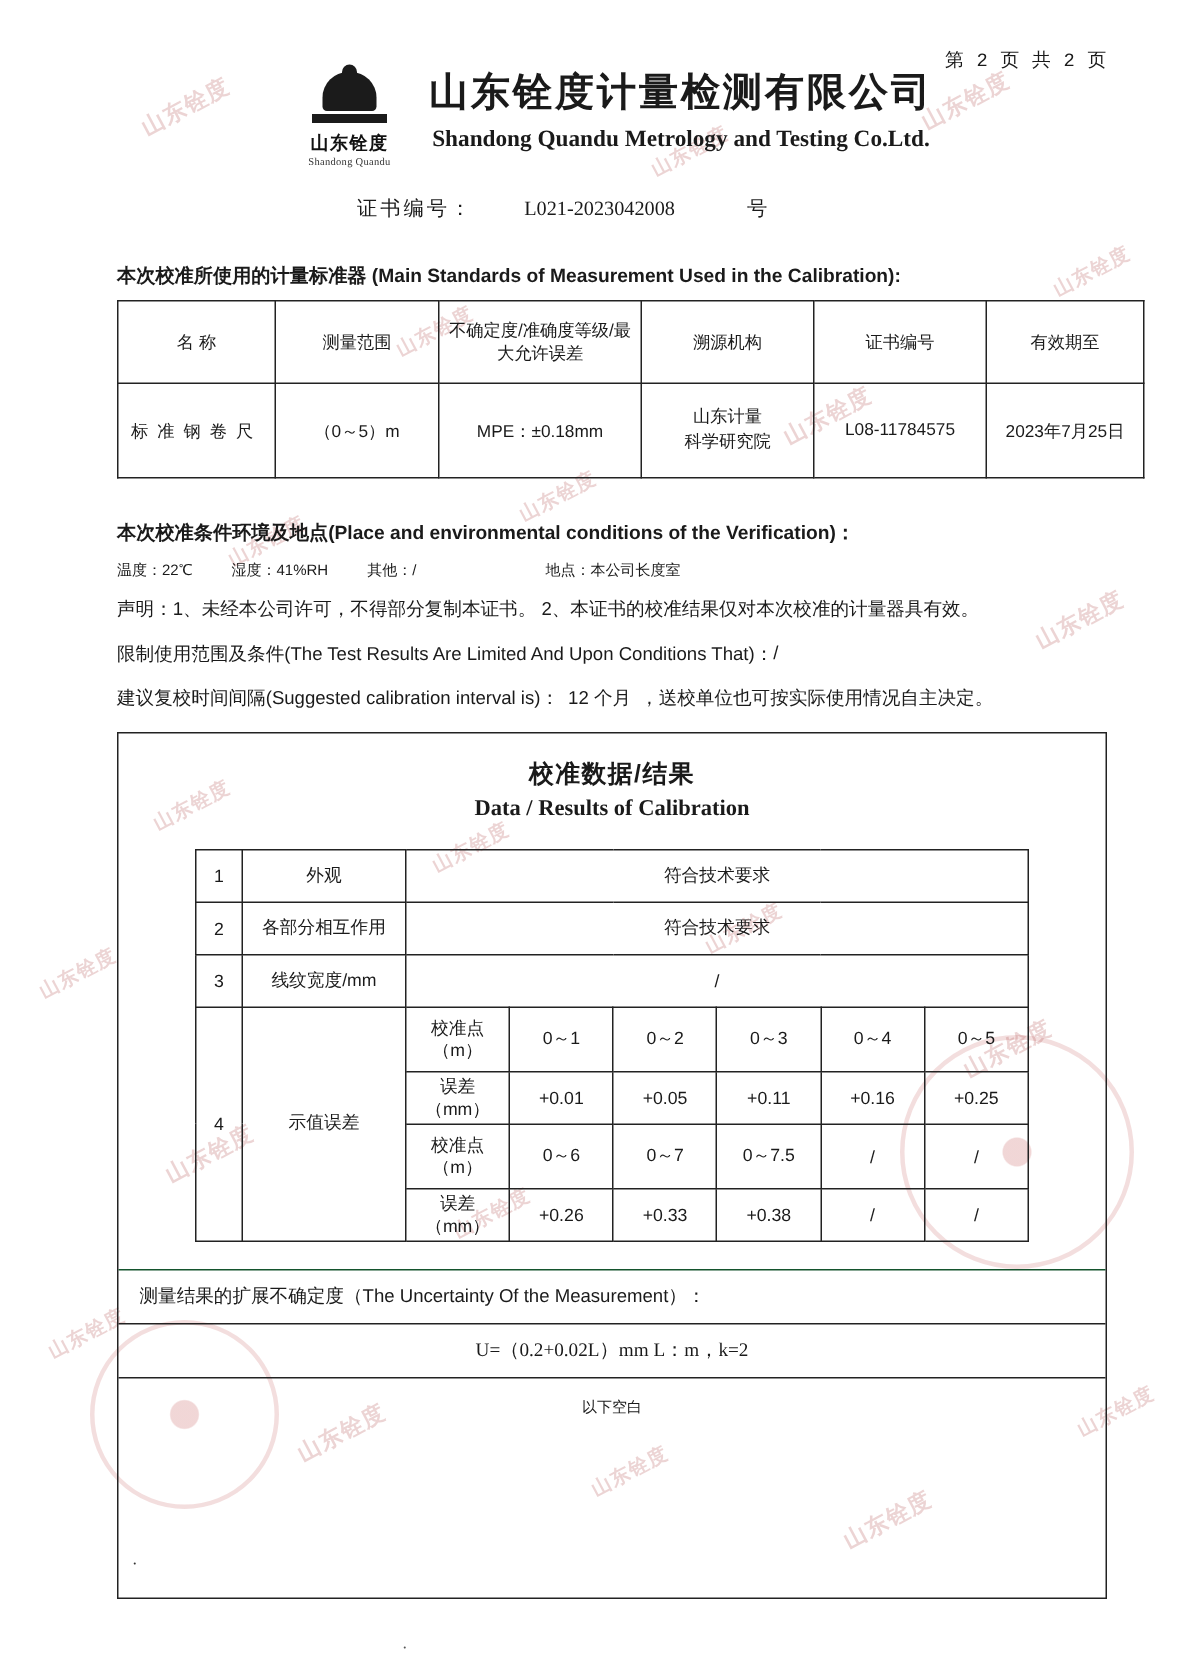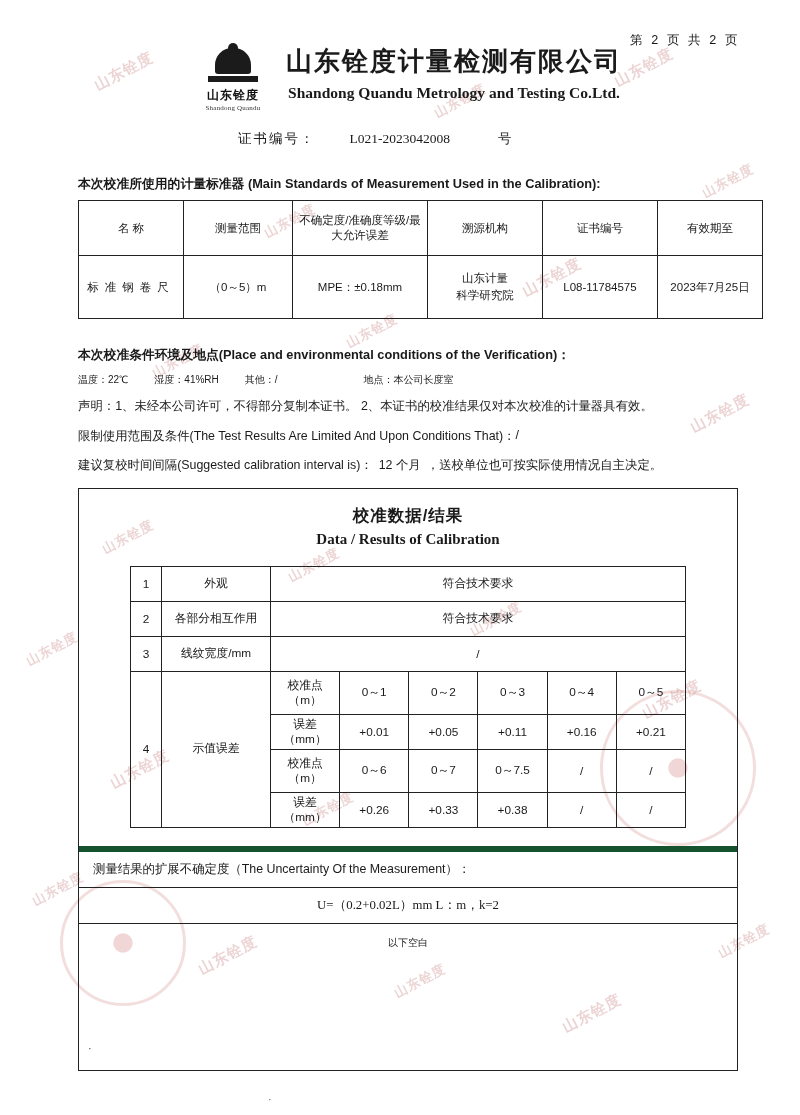--- a/index.html
+++ b/index.html
@@ -253,21 +253,21 @@
     font-family: "Liberation Sans", sans-serif;
     height: 30px;
     padding: 2px;
   }
   td.idx { width: 26px; }
   td.item { width: 104px; }
   td.sub { width: 68px; line-height: 1.25; }
   td.val { width: 71px; }
 
   .unc-head {
-    border-top: 6px solid #14532d;
+    border-top: 1px solid #14532d;
     padding: 9px 12px 9px 14px;
     font-size: 12.4px;
     font-family: "Liberation Sans", sans-serif;
     margin-top: 18px;
   }
   .unc-val {
     border-top: 1px solid #222;
     border-bottom: 1px solid #222;
     text-align: center;
     padding: 9px 0;
@@ -428,21 +428,21 @@
         <td class="val">0～3</td>
         <td class="val">0～4</td>
         <td class="val">0～5</td>
       </tr>
       <tr>
         <td class="sub">误差（mm）</td>
         <td class="val">+0.01</td>
         <td class="val">+0.05</td>
         <td class="val">+0.11</td>
         <td class="val">+0.16</td>
-        <td class="val">+0.21</td>
+        <td class="val">+0.25</td>
       </tr>
       <tr>
         <td class="sub" style="white-space:pre-line; height:38px">校准点
 （m）</td>
         <td class="val">0～6</td>
         <td class="val">0～7</td>
         <td class="val">0～7.5</td>
         <td class="val">/</td>
         <td class="val">/</td>
       </tr>

